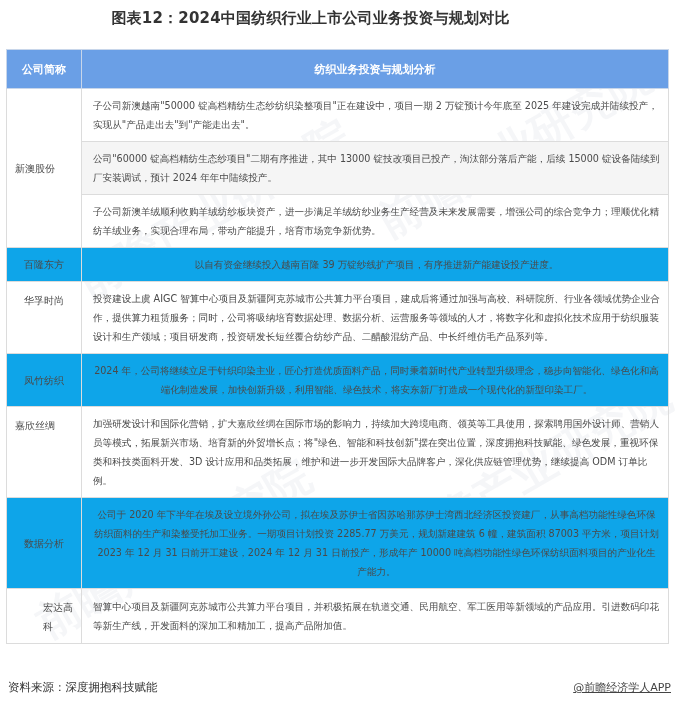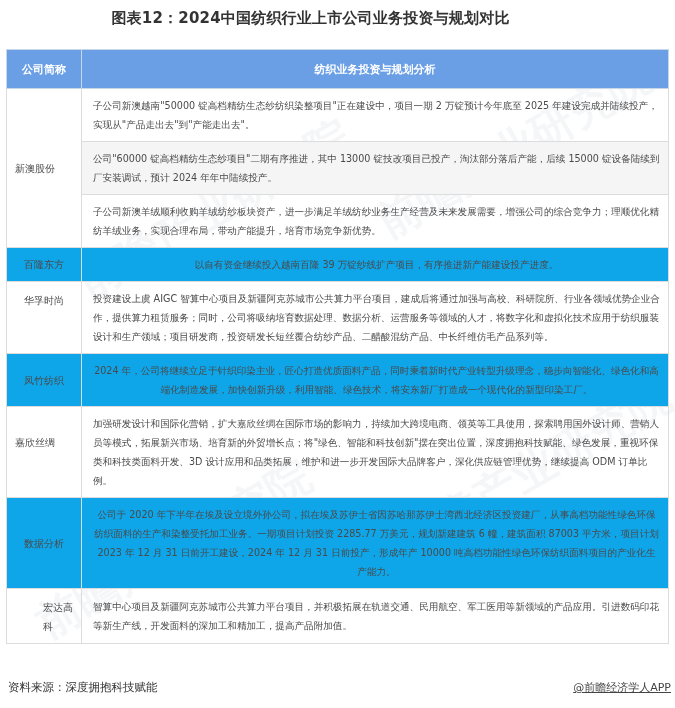--- a/index.html
+++ b/index.html
@@ -61,21 +61,21 @@
     </tr>
     <tr>
       <td class="company" style="vertical-align:top; padding-top:9px;text-align:center;">华孚时尚</td>
       <td class="detail">投资建设上虞 AIGC 智算中心项目及新疆阿克苏城市公共算力平台项目，建成后将通过加强与高校、科研院所、行业各领域优势企业合作，提供算力租赁服务；同时，公司将吸纳培育数据处理、数据分析、运营服务等领域的人才，将数字化和虚拟化技术应用于纺织服装设计和生产领域；项目研发商，投资研发长短丝覆合纺纱产品、二醋酸混纺产品、中长纤维仿毛产品系列等。</td>
     </tr>
     <tr class="gray">
       <td class="company">凤竹纺织</td>
       <td class="detail">2024 年，公司将继续立足于针织印染主业，匠心打造优质面料产品，同时秉着新时代产业转型升级理念，稳步向智能化、绿色化和高端化制造发展，加快创新升级，利用智能、绿色技术，将安东新厂打造成一个现代化的新型印染工厂。</td>
     </tr>
     <tr>
-      <td class="company" style="vertical-align:top; padding-top:26px;">嘉欣丝绸</td>
+      <td class="company" style="vertical-align:top; padding-top:9px;">嘉欣丝绸</td>
       <td class="detail">加强研发设计和国际化营销，扩大嘉欣丝绸在国际市场的影响力，持续加大跨境电商、领英等工具使用，探索聘用国外设计师、营销人员等模式，拓展新兴市场、培育新的外贸增长点；将"绿色、智能和科技创新"摆在突出位置，深度拥抱科技赋能、绿色发展，重视环保类和科技类面料开发、3D 设计应用和品类拓展，维护和进一步开发国际大品牌客户，深化供应链管理优势，继续提高 ODM 订单比例。</td>
     </tr>
     <tr class="gray">
       <td class="company">数据分析</td>
       <td class="detail">公司于 2020 年下半年在埃及设立境外孙公司，拟在埃及苏伊士省因苏哈那苏伊士湾西北经济区投资建厂，从事高档功能性绿色环保纺织面料的生产和染整受托加工业务。一期项目计划投资 2285.77 万美元，规划新建建筑 6 幢，建筑面积 87003 平方米，项目计划 2023 年 12 月 31 日前开工建设，2024 年 12 月 31 日前投产，形成年产 10000 吨高档功能性绿色环保纺织面料项目的产业化生产能力。</td>
     </tr>
     <tr>
       <td class="company" style="vertical-align:top; padding-top:9px;padding-left:36px;">宏达高科</td>
       <td class="detail">智算中心项目及新疆阿克苏城市公共算力平台项目，并积极拓展在轨道交通、民用航空、军工医用等新领域的产品应用。引进数码印花等新生产线，开发面料的深加工和精加工，提高产品附加值。</td>
     </tr>

